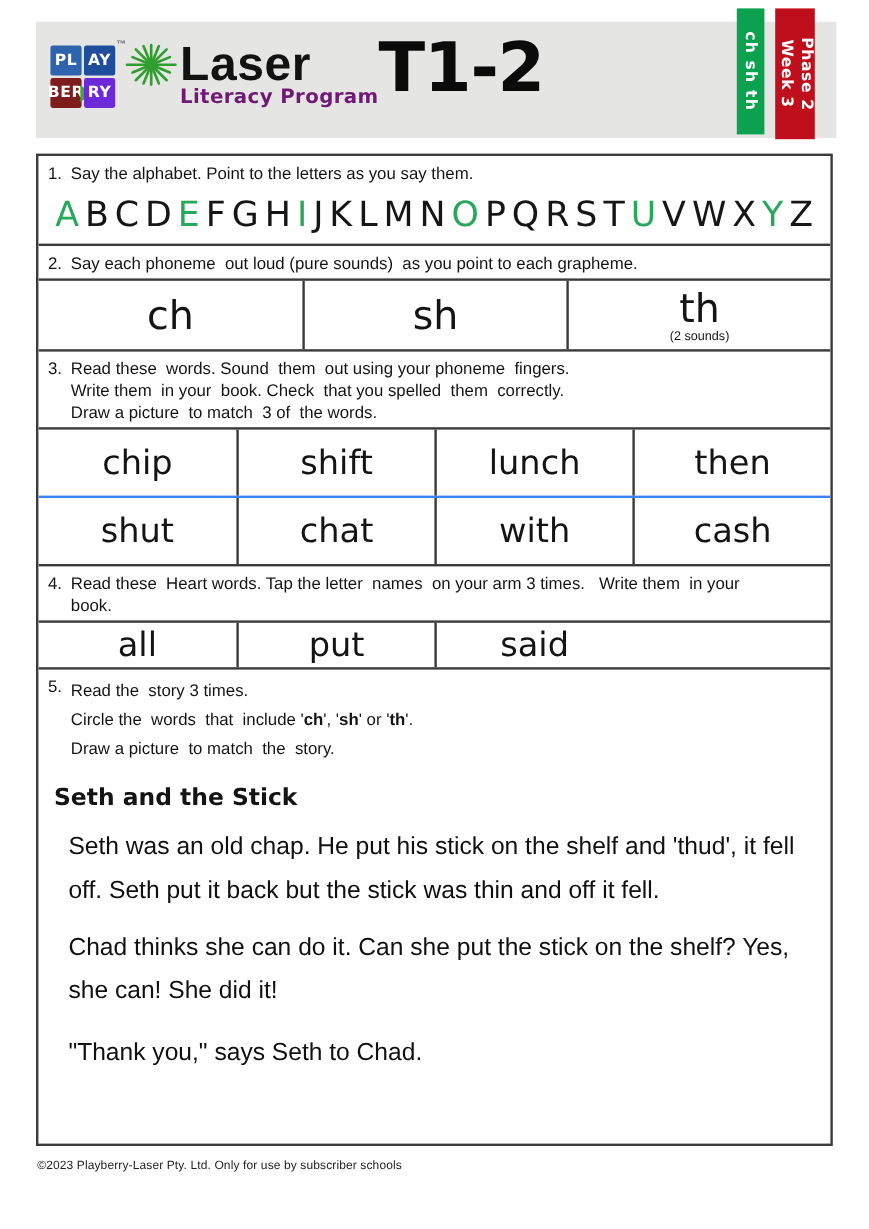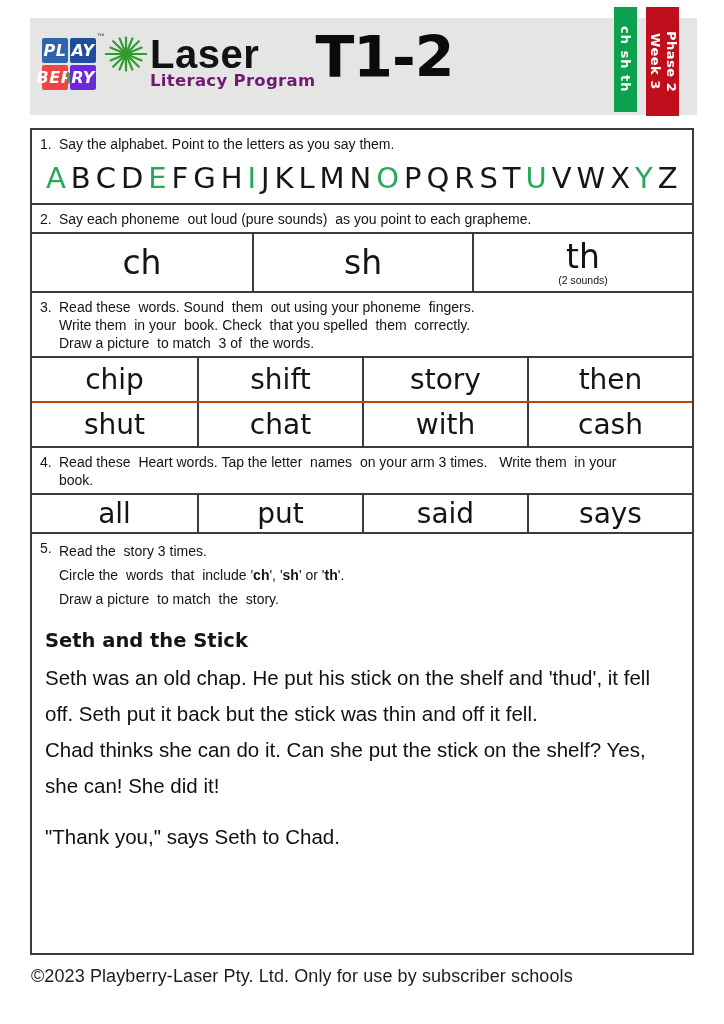--- a/index.html
+++ b/index.html
@@ -4,22 +4,22 @@
 <style>
   html,body{margin:0;padding:0;}
   body{
     width:724px;height:1024px;background:#ffffff;position:relative;
     font-family:"Liberation Sans",sans-serif;color:#141414;overflow:hidden;
   }
   
   .band{position:absolute;left:30px;top:18px;width:667px;height:97px;background:#e5e5e4;}
   .logo-wrap{position:absolute;left:12px;top:10px;display:flex;align-items:flex-start;}
   .puzzle{position:relative;display:grid;grid-template-columns:26px 26px;grid-template-rows:25px 25px;gap:2px;margin-top:10px;}
-  .pz{color:#fff;font-weight:bold;font-size:16px;display:flex;align-items:center;justify-content:center;
-      font-family:"DejaVu Sans",sans-serif;letter-spacing:.5px;border-radius:2px;position:relative;font-style:italic;}
+  .pz{color:#fff;font-weight:bold;font-size:13px;display:flex;align-items:center;justify-content:center;
+      font-family:"DejaVu Sans",sans-serif;letter-spacing:.5px;border-radius:2px;position:relative;}
   .pz:nth-child(4)::after{content:"";position:absolute;right:-9px;top:6px;width:0;height:0;
       border-top:7px solid transparent;border-bottom:7px solid transparent;border-left:10px solid #3aa935;}
   .tm{position:absolute;top:-6px;right:-9px;font-size:8px;color:#666;font-weight:bold;}
   .burst{margin:4px 2px 0 8px;}
   .logo-text{margin-top:8px;}
   .laser{font-family:Liberation Sans, sans-serif;font-weight:800;font-size:40px;line-height:36px;color:#121212;letter-spacing:.5px;}
   .lit{font-family:"DejaVu Sans",sans-serif;font-weight:700;font-size:16.5px;line-height:18px;letter-spacing:.3px;}
   .code{font-family:"DejaVu Sans",sans-serif;font-weight:800;font-size:57px;line-height:50px;color:#0b0b0b;margin-top:4px;letter-spacing:-1px;}
   
   .tab{position:absolute;top:7px;writing-mode:vertical-rl;color:#fff;font-weight:bold;
@@ -39,47 +39,47 @@
          font-family:"DejaVu Sans",sans-serif;color:#161616;}
   
   .instr-b{border-bottom:2px solid #3b3b3b;}
   .ph-grid{display:grid;grid-template-columns:1fr 1fr 1fr;height:57px;}
   .ph-cell{display:flex;flex-direction:column;align-items:center;justify-content:center;}
   .ph-cell + .ph-cell{border-left:2px solid #3b3b3b;}
   .ph-big{font-family:"DejaVu Sans",sans-serif;font-size:33px;line-height:36px;}
   .ph-note{font-size:10.5px;line-height:12px;margin-top:-1px;}
   
   .wrow{display:grid;grid-template-columns:repeat(4,1fr);}
-  .wrow + .wrow{border-top:2px solid #c2410c;}
-  .wcell{height:43px;display:flex;align-items:center;justify-content:center;
+  .wrow + .wrow{border-top:2px solid #3b82f6;}
+  .wcell{height:55px;display:flex;align-items:center;justify-content:center;
          font-family:"DejaVu Sans",sans-serif;font-size:28px;}
   .wrow-single .wcell{height:37px;}
   .wcell + .wcell{border-left:2px solid #3b3b3b;}
   
   .sec5{border-bottom:none;}
   .sec5 .iline{line-height:24px;}
   .story{padding:4px 14px 0 13px;}
   .story-title{font-family:"DejaVu Sans",sans-serif;font-weight:bold;font-size:19.5px;margin:10px 0 8px;}
-  .story-p{font-size:20.5px;line-height:36px;margin:0;max-width:612px;color:#101010;}
+  .story-p{font-size:20.5px;line-height:36px;margin:12px;max-width:612px;color:#101010;}
   .story-p:last-child{margin-top:15px;}
   
-  .footer{position:absolute;left:31px;top:966px;font-size:18px;color:#1d1d1d;letter-spacing:.1px;}
+  .footer{position:absolute;left:31px;top:966px;font-size:10px;color:#1d1d1d;letter-spacing:.1px;}
 </style>
 </head>
 <body>
 
 <div class="page">
 
   <div class="band" style="background: rgb(229, 229, 228);">
     <div class="logo-wrap">
       <div class="puzzle">
         <span class="tm">™</span>
       <div class="pz" style="background: rgb(46, 99, 173);">PL</div>
           <div class="pz" style="background: rgb(30, 77, 155);">AY</div>
-          <div class="pz" style="background: #ef4444;">BER</div>
+          <div class="pz" style="background: #7f1d1d;">BER</div>
           <div class="pz" style="background: #6d28d9;">RY</div>
         </div>
       <div class="burst">
         <svg width="44" height="44" viewBox="0 0 48 48">
           <g stroke="#2f9e2f" stroke-width="2.4" stroke-linecap="round">
             <line x1="24" y1="24" x2="2" y2="24"></line>
               <line x1="24" y1="24" x2="46" y2="24"></line>
             <line x1="24" y1="24" x2="24" y2="6"></line>
               <line x1="24" y1="24" x2="24" y2="42"></line>
             <line x1="24" y1="24" x2="10" y2="10"></line>
@@ -176,21 +176,21 @@
         <div>
             <div class="iline">Read these  words. Sound  them  out using your phoneme  fingers.</div>
             <div class="iline">Write them  in your  book. Check  that you spelled  them  correctly.</div>
             <div class="iline">Draw a picture  to match  3 of  the words.</div>
           </div>
       </div>
       <div class="wgrid">
           <div class="wrow">
             <div class="wcell">chip</div>
             <div class="wcell">shift</div>
-            <div class="wcell">story</div>
+            <div class="wcell">lunch</div>
             <div class="wcell">then</div>
           </div>
           <div class="wrow">
             <div class="wcell">shut</div>
             <div class="wcell">chat</div>
             <div class="wcell">with</div>
             <div class="wcell">cash</div>
           </div>
         </div>
     </div>
@@ -200,21 +200,20 @@
         <span class="num">4.</span>
         <div>
             <div class="iline">Read these  Heart words. Tap the letter  names  on your arm 3 times.   Write them  in your</div>
             <div class="iline">book.</div>
           </div>
       </div>
       <div class="wrow wrow-single">
           <div class="wcell">all</div>
           <div class="wcell">put</div>
           <div class="wcell">said</div>
-          <div class="wcell">says</div>
         </div>
     </div>
 
     <div class="sec sec5">
       <div class="instr-block">
         <span class="num">5.</span>
         <div>
             <div class="iline"><span>Read the  story 3 times.</span></div>
             <div class="iline"><span>Circle the  words  that  include '</span><span style="font-weight: bold;">ch</span><span>', '</span><span style="font-weight: bold;">sh</span><span>' or '</span><span style="font-weight: bold;">th</span><span>'.</span></div>
             <div class="iline"><span>Draw a picture  to match  the  story.</span></div>

